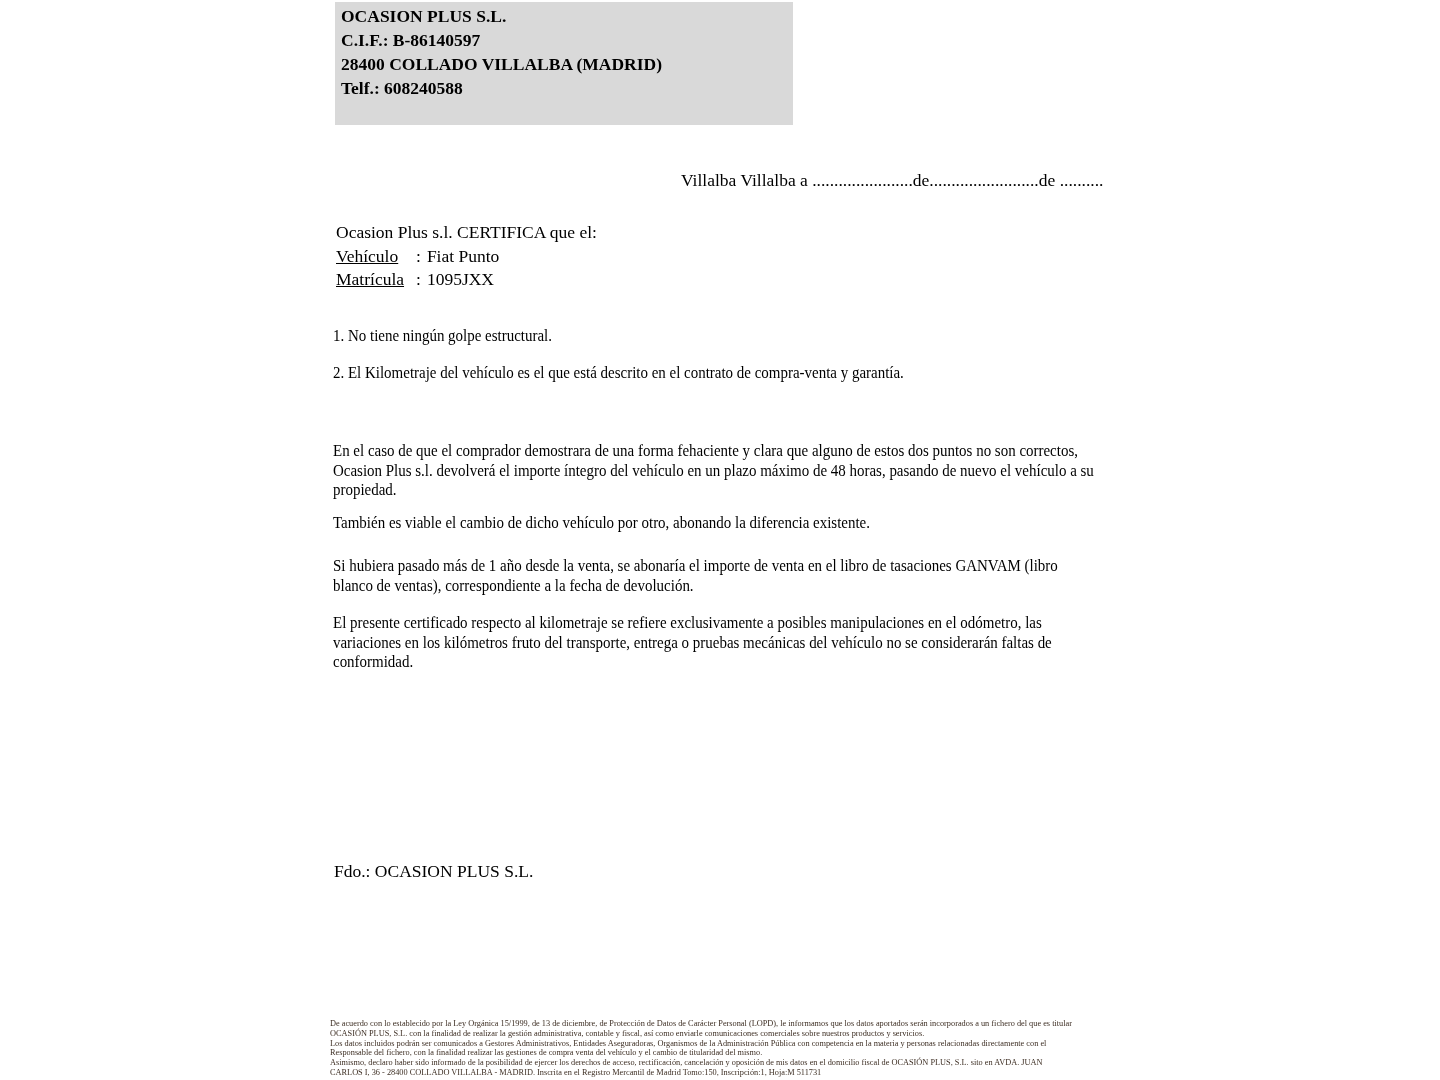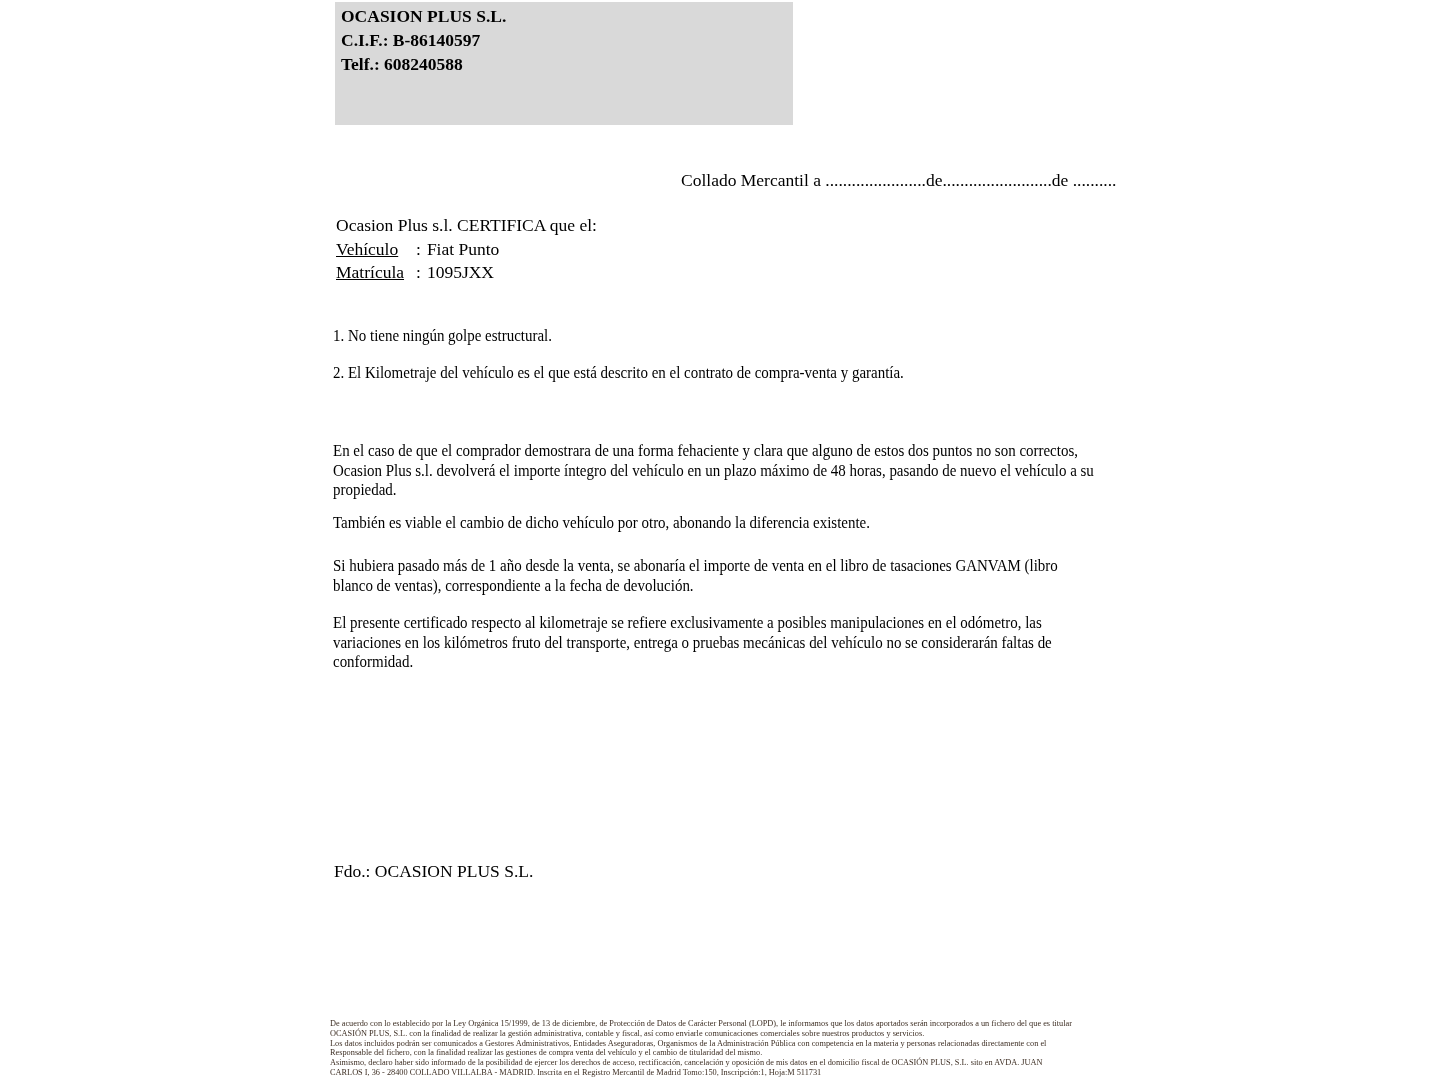--- a/index.html
+++ b/index.html
@@ -17,21 +17,21 @@
   .header-box .hline {
     font-weight:bold; font-size:17.5px; line-height:24px; white-space:nowrap;
   }
   
   .date-line {
     position:absolute; left:681px; top:170px;
     font-size:17.5px; white-space:nowrap;
   }
   
   .cert {
-    position:absolute; left:336px; top:214px;
+    position:absolute; left:336px; top:221px;
     font-size:17.5px; line-height:23.5px;
   }
   .cert-row { display:flex; }
   .cert-label { text-decoration:underline; width:80px; }
   .cert-sep { margin-right:6px; }
   
   .narrow {
     font-size:17.5px;
     transform:scaleX(0.855); transform-origin:0 0;
   }
@@ -56,24 +56,25 @@
   .footer .fl { white-space:nowrap; }
 </style>
 </head>
 <body>
 
 <div class="page">
 
   <div class="header-box">
     <div class="hline">OCASION PLUS S.L.</div>
     <div class="hline">C.I.F.: B-86140597</div>
+    <div class="hline">28400 COLLADO VILLALBA (MADRID)</div>
     <div class="hline">Telf.: 608240588</div>
   </div>
 
-  <div class="date-line">Collado Mercantil a .......................de.........................de ..........</div>
+  <div class="date-line">Villalba Villalba a .......................de.........................de ..........</div>
 
   <div class="cert">
     <div>Ocasion Plus s.l. CERTIFICA que el:</div>
     <div class="cert-row">
       <span class="cert-label">Vehículo</span>
       <span class="cert-sep">:</span>
       <span>Fiat Punto</span>
     </div>
     <div class="cert-row">
       <span class="cert-label">Matrícula</span>

